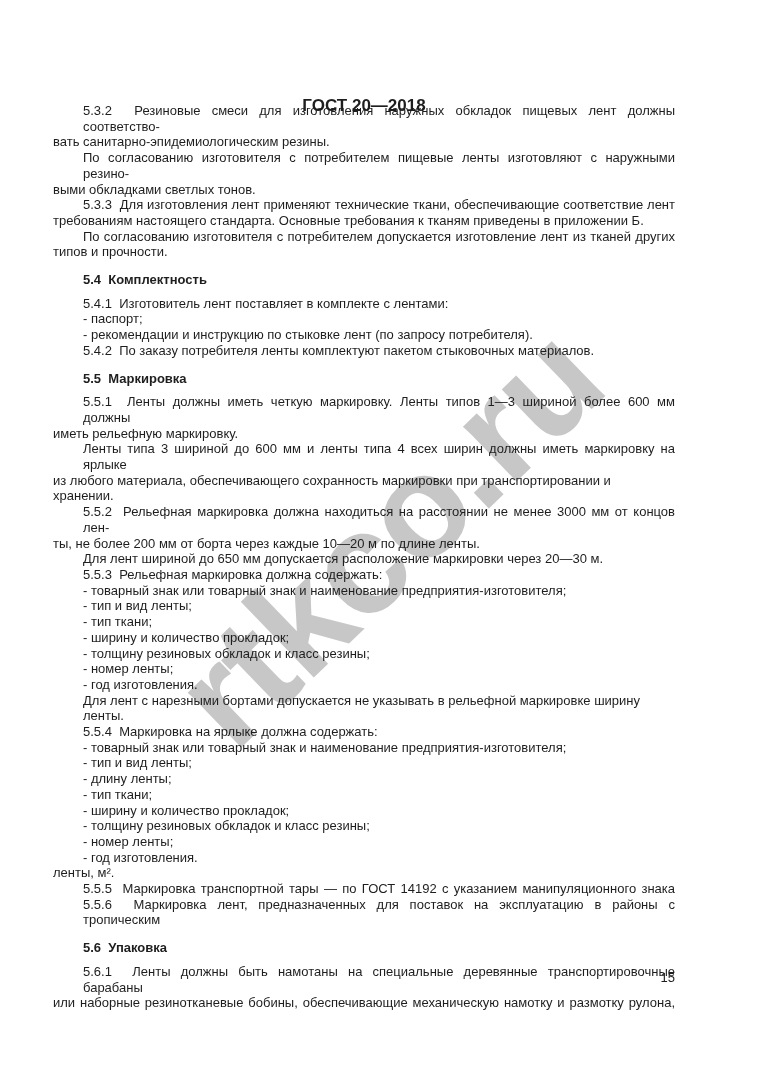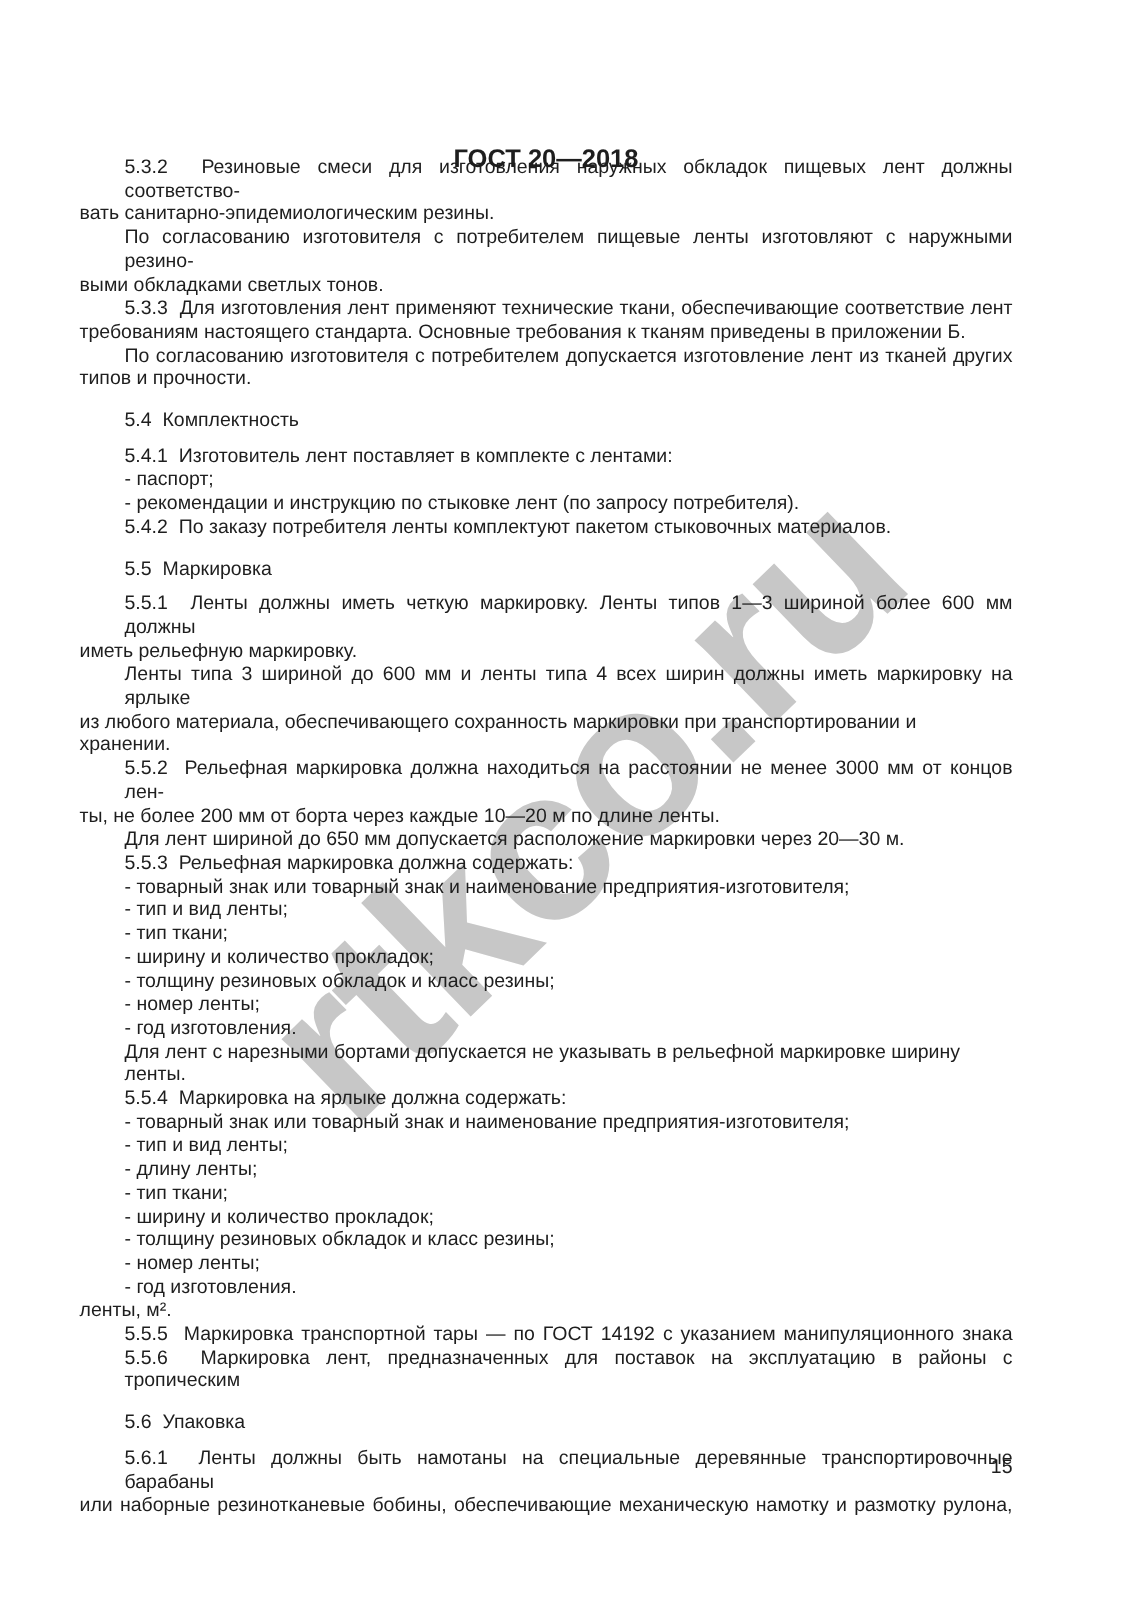--- a/index.html
+++ b/index.html
@@ -43,21 +43,21 @@
     left: 53px;
     width: 622px;
     font-size: 13px;
     line-height: 15.7px;
     z-index: 1;
   }
   .line { text-align: left; }
   .line.indent { padding-left: 30px; }
   .line.just { text-align: justify; text-align-last: justify; text-justify: inter-word; }
   .heading {
-    font-weight: normal;
+    font-weight: bold;
     padding-left: 30px;
     margin-top: 12px;
     margin-bottom: 8px;
   }
   .page-number {
     position: absolute;
     top: 970px;
     left: 53px;
     width: 622px;
     text-align: right;

